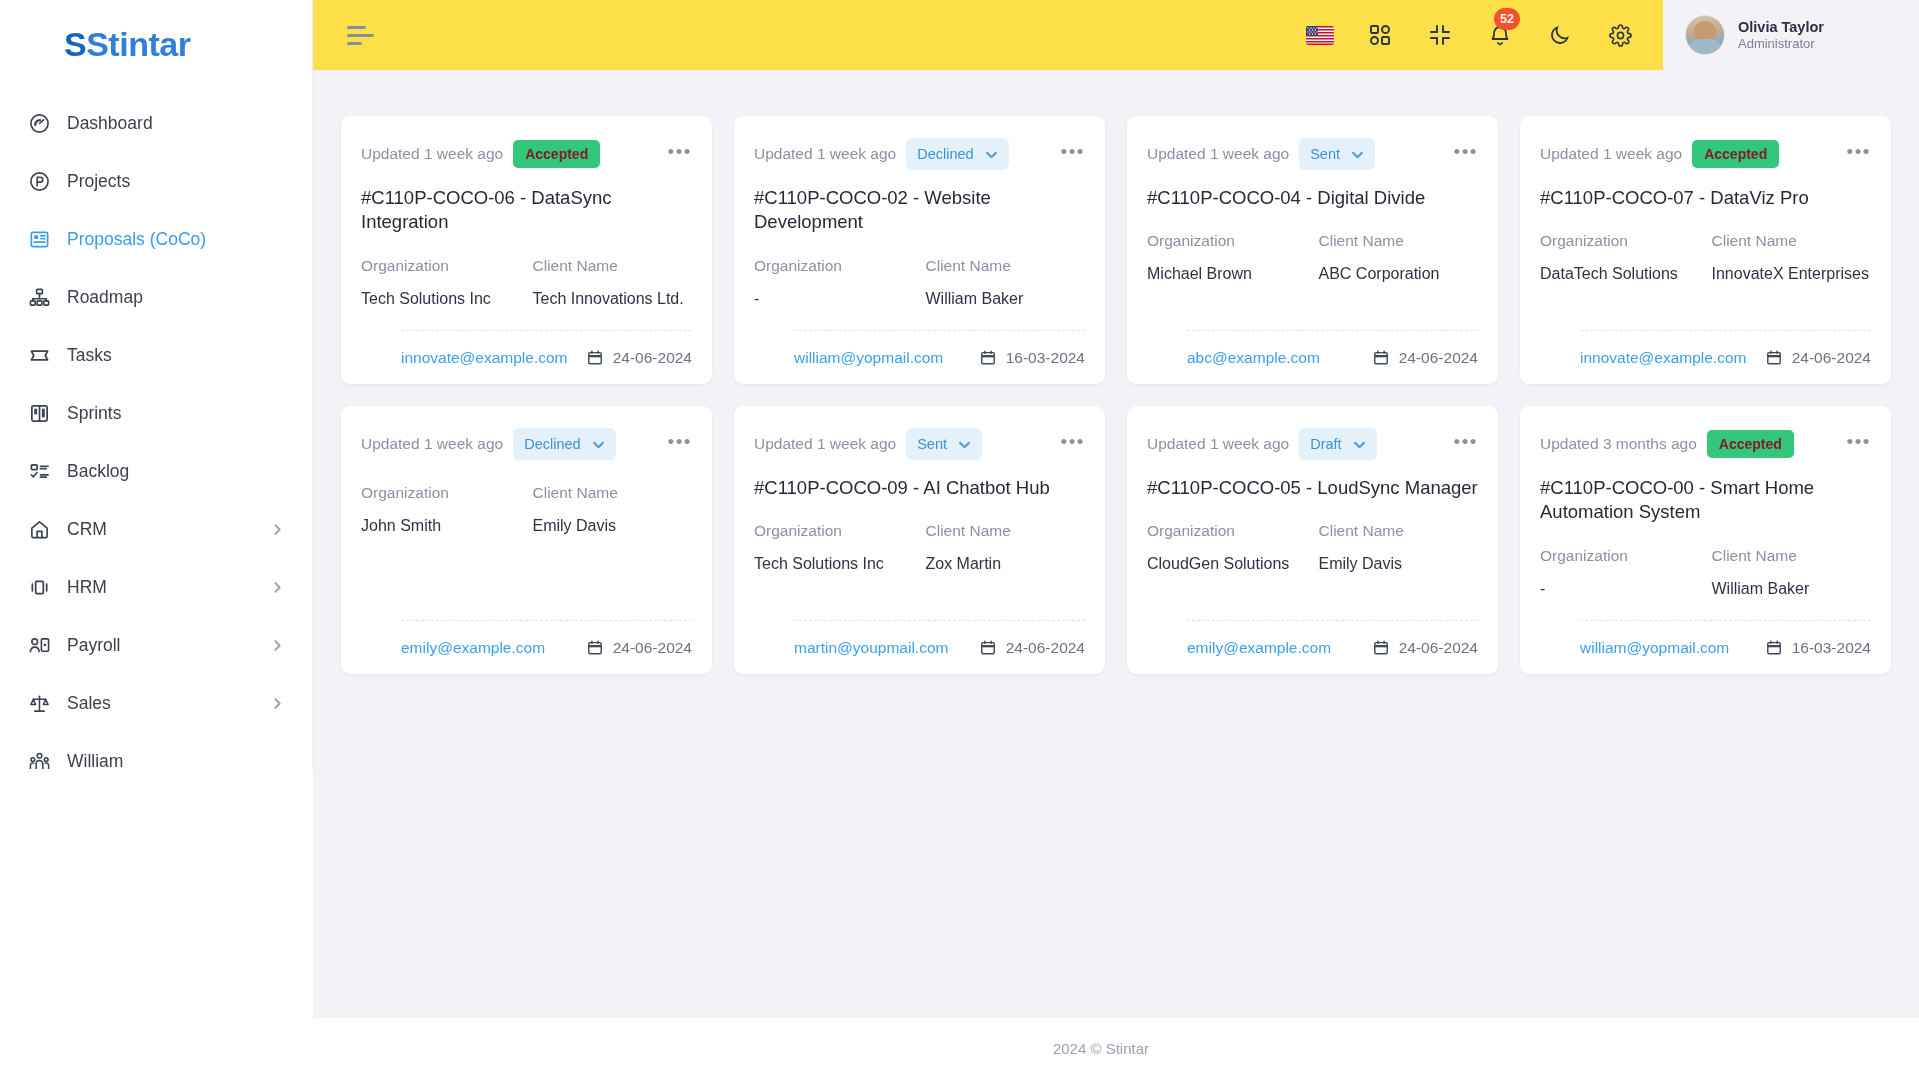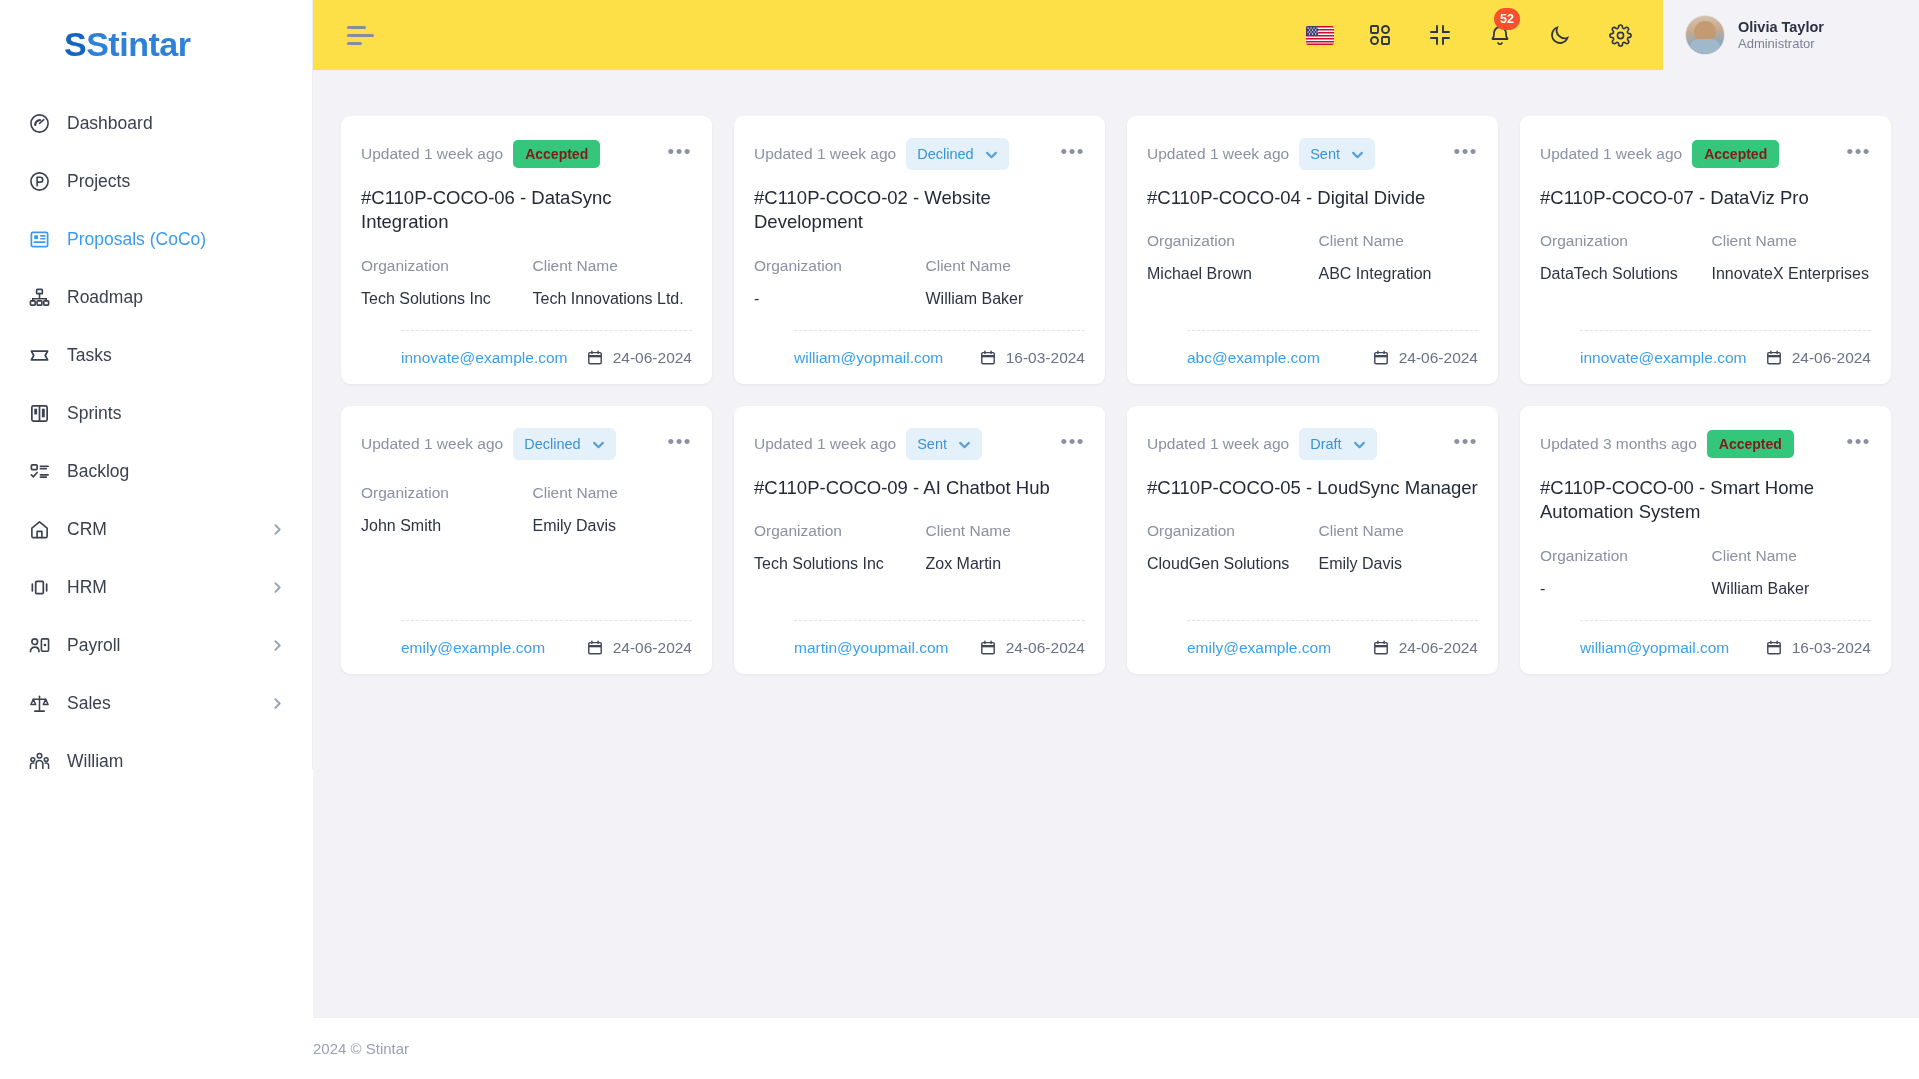--- a/index.html
+++ b/index.html
@@ -205,21 +205,21 @@
     cursor: pointer;
   }
   .card-date {
     display: flex; align-items: center; gap: 10px;
     color: #6b7284; font-size: 15.5px;
   }
   .cal-ico { color: #41485a; display: flex; align-items: center; }
 
   .footer {
     height: 62px; display: flex; align-items: center;
-    justify-content: flex-start; padding-right: 30px;
+    justify-content: center; padding-right: 30px;
     background: #fff; color: #9aa1b2; font-size: 15px;
     border-top: 1px solid #f0f0f4;
   }
 </style>
 </head>
 <body>
 
 <div class="app">
 
   <aside class="sidebar">
@@ -593,21 +593,21 @@
               <span class="card-menu">•••</span>
             </div>
             <h3 class="card-title">#C110P-COCO-04 - Digital Divide</h3>
             <div class="card-fields">
               <div class="field">
                 <div class="field-label">Organization</div>
                 <div class="field-value">Michael Brown</div>
               </div>
               <div class="field">
                 <div class="field-label">Client Name</div>
-                <div class="field-value">ABC Integration</div>
+                <div class="field-value">ABC Corporation</div>
               </div>
             </div>
             <div class="card-footer">
               <a class="card-email">abc@example.com</a>
               <span class="card-date">
                 <span class="cal-ico">
                   <svg width="16" height="17" viewBox="0 0 18 18" fill="none" stroke="currentColor" stroke-width="1.6">
                     <rect x="2" y="3.5" width="14" height="12.5" rx="1.3"></rect>
                     <path d="M2 7.5h14" stroke-width="2.6"></path>
                     <path d="M5.5 1.8v2.6M12.5 1.8v2.6" stroke-linecap="round"></path>

